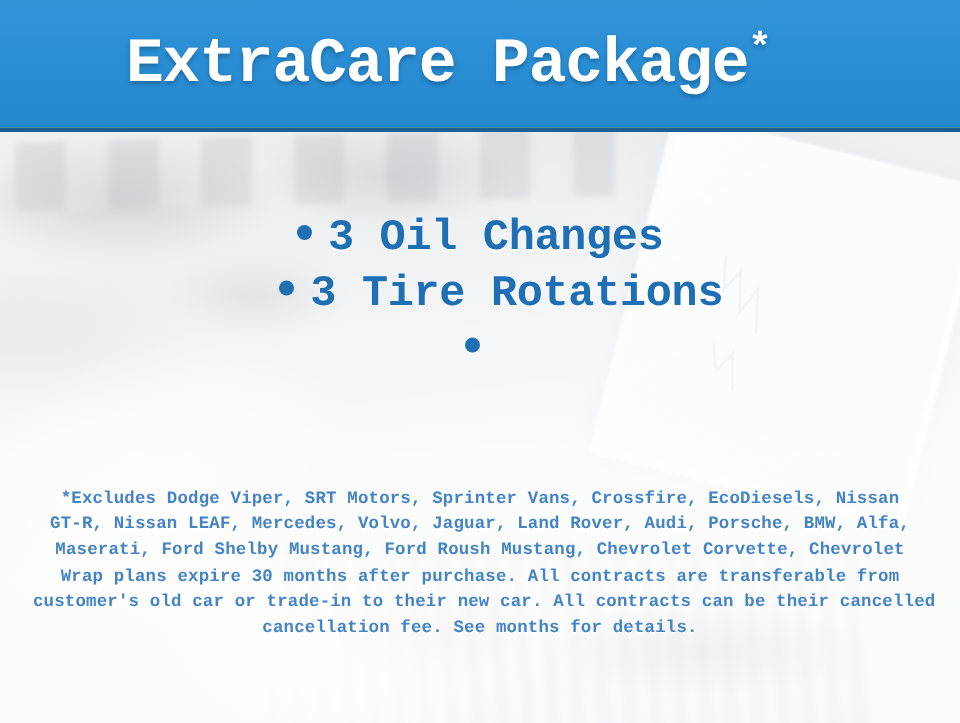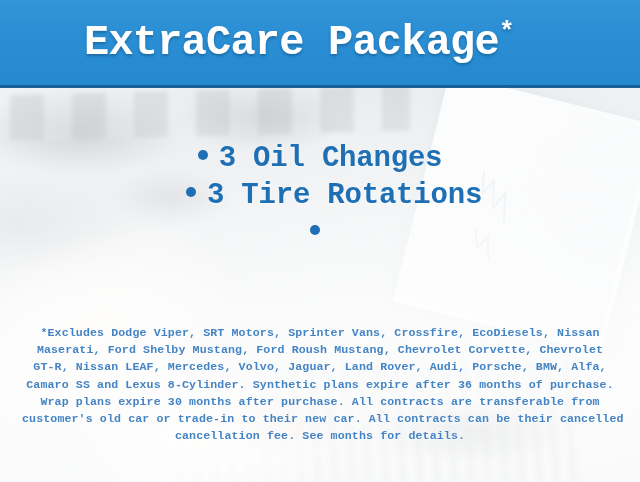--- a/index.html
+++ b/index.html
@@ -205,21 +205,20 @@
   </div>
 
   <div class="bullets">
     <span class="bullet-line l1"><span class="bullet-dot"></span><span>3 Oil Changes</span></span>
     <span class="bullet-line l2"><span class="bullet-dot"></span><span>3 Tire Rotations</span></span>
     <span class="bullet-line l3"><span class="bullet-dot"></span></span>
   </div>
 
   <div class="disclaimer">
     <span class="disclaimer-line">*Excludes Dodge Viper, SRT Motors, Sprinter Vans, Crossfire, EcoDiesels, Nissan</span>
+    <span class="disclaimer-line">GT-R, Nissan LEAF, Mercedes, Volvo, Jaguar, Land Rover, Audi, Porsche, BMW, Alfa,</span>
     <span class="disclaimer-line">Maserati, Ford Shelby Mustang, Ford Roush Mustang, Chevrolet Corvette, Chevrolet</span>
-    <span class="disclaimer-line">GT-R, Nissan LEAF, Mercedes, Volvo, Jaguar, Land Rover, Audi, Porsche, BMW, Alfa,</span>
-    <span class="disclaimer-line">Camaro SS and Lexus 8-Cylinder. Synthetic plans expire after 36 months of purchase.</span>
     <span class="disclaimer-line">Wrap plans expire 30 months after purchase. All contracts are transferable from</span>
     <span class="disclaimer-line">customer's old car or trade-in to their new car. All contracts can be their cancelled</span>
     <span class="disclaimer-line">cancellation fee. See months for details.</span>
   </div>
 
 </div>
 
 </body></html>

